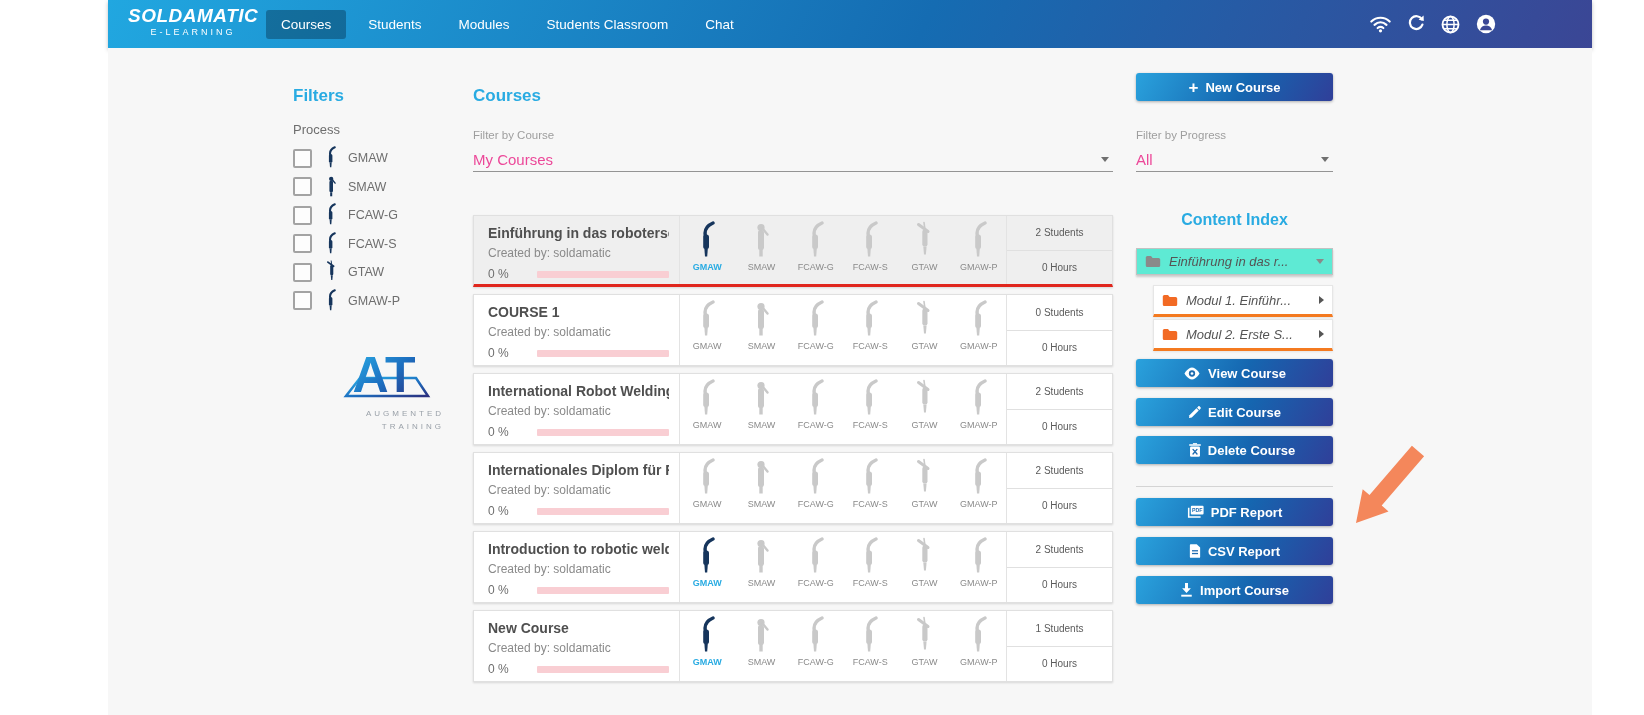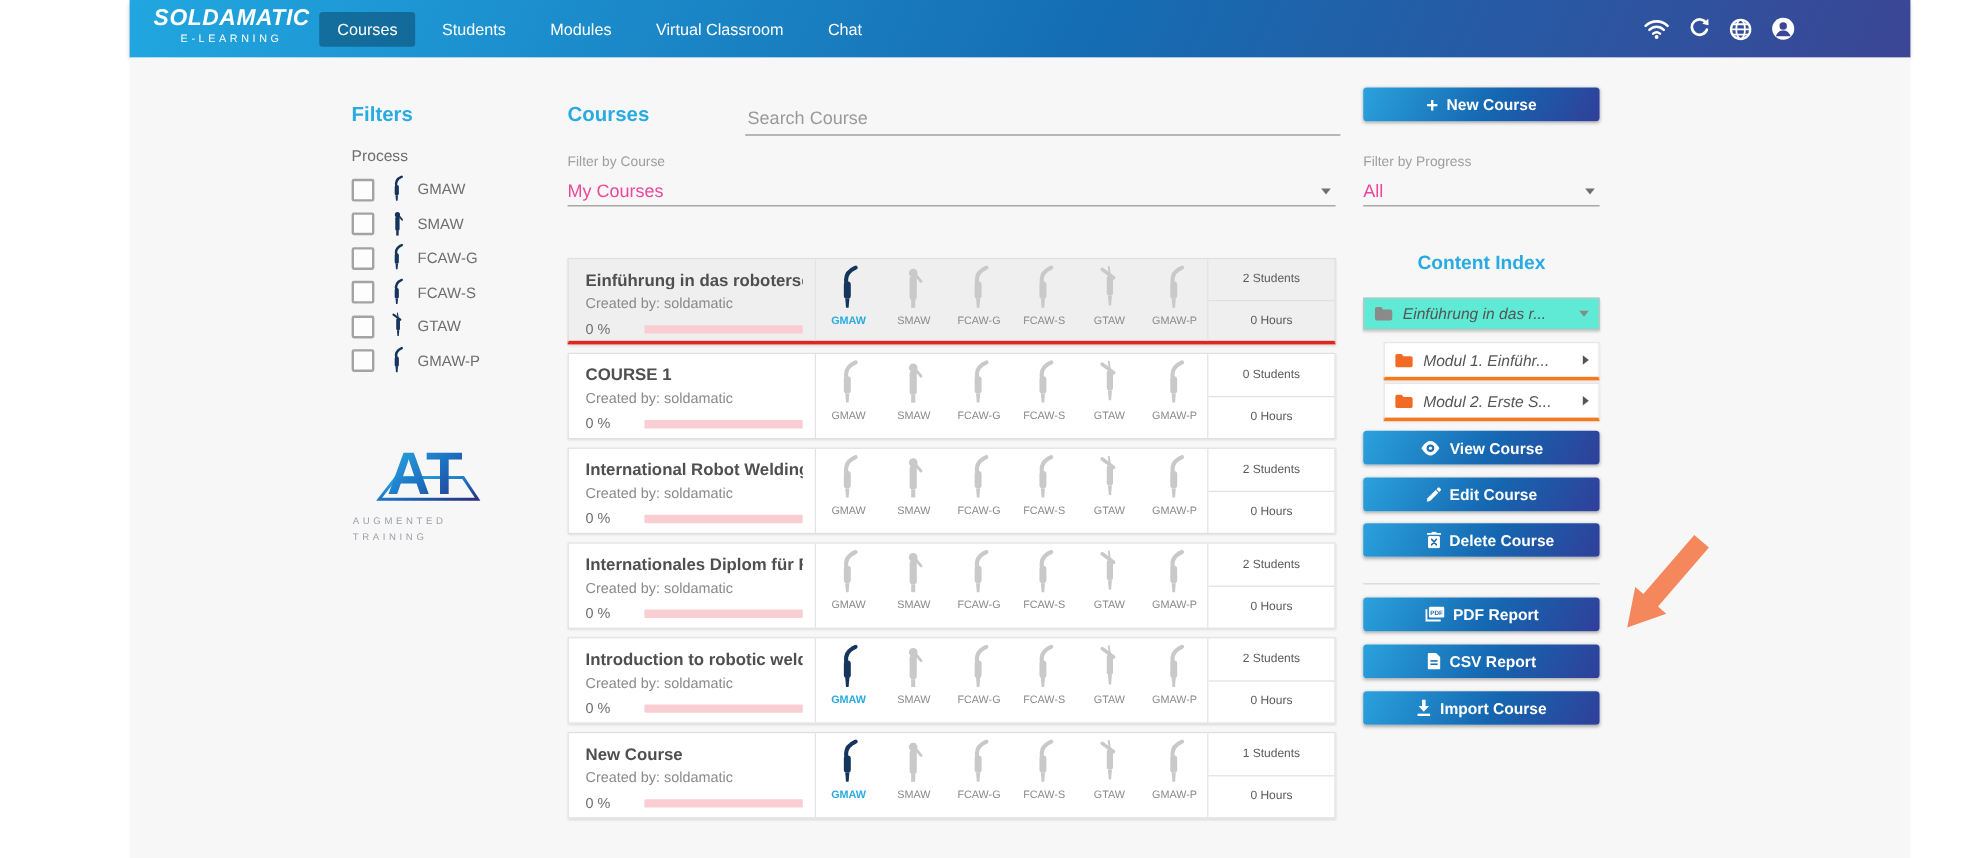--- a/index.html
+++ b/index.html
@@ -26,21 +26,21 @@
 
   
   .filters-title{position:absolute;left:185px;top:86px;font-size:17px;}
   .process-label{position:absolute;left:185px;top:122px;font-size:13px;color:#6e6e6e;}
   .filter-options{position:absolute;left:185px;top:144px;width:170px;}
   .filter-row{display:flex;align-items:center;height:28.5px;cursor:pointer;}
   .checkbox{width:15px;height:15px;border:2px solid #a3a3a3;border-radius:2px;background:#fdfdfd;flex:0 0 auto;}
   .ficon{width:20px;margin-left:9px;color:#16355c;display:flex;justify-content:center;}
   .ficon svg{height:24px;}
   .flabel{margin-left:7px;font-size:12.5px;color:#6e6e6e;}
-  .brand{position:absolute;left:186px;top:360px;width:150px;text-align:left;}
+  .brand{position:absolute;left:186px;top:340px;width:150px;text-align:right;}
   .brand-caption{font-size:8px;letter-spacing:3px;color:#9aa1a9;line-height:11px;margin-top:2px;}
 
   
   .courses-title{position:absolute;left:365px;top:86px;font-size:17px;}
   .search-input{position:absolute;left:513px;top:84px;width:492px;height:26px;border:none;outline:none;
                 background:transparent;border-bottom:1px solid #8c8c8c;font-size:15px;color:#444;
                 font-family:"Liberation Sans",sans-serif;}
   .search-input::placeholder{color:#9a9a9a;}
   .small-label{position:absolute;font-size:11.5px;color:#9e9e9e;}
   .select-box{position:absolute;height:24px;border-bottom:1px solid #949494;font-size:15px;color:#ec4899;
@@ -104,21 +104,21 @@
 
     <div class="nav">
       <div class="logo">
         <div class="logo-1">SOLDAMATIC</div>
         <div class="logo-2">E-LEARNING</div>
       </div>
       <div class="nav-tabs">
           <div class="nav-tab active">Courses</div>
           <div class="nav-tab">Students</div>
           <div class="nav-tab">Modules</div>
-          <div class="nav-tab">Virtual Classroom</div>
+          <div class="nav-tab">Students Classroom</div>
           <div class="nav-tab">Chat</div>
         </div>
       <div class="nav-icons">
         <span>
             <svg width="21" height="17" viewBox="0 0 22 17">
               <path d="M1.4 5.4 C6.8 0.2 15.2 0.2 20.6 5.4" stroke="#fff" stroke-width="2.2" fill="none" stroke-linecap="round"></path>
               <path d="M4.7 8.9 C8.5 5.4 13.5 5.4 17.3 8.9" stroke="#fff" stroke-width="2.2" fill="none" stroke-linecap="round"></path>
               <path d="M8 12.2 C9.8 10.7 12.2 10.7 14 12.2" stroke="#fff" stroke-width="2.2" fill="none" stroke-linecap="round"></path>
               <circle cx="11" cy="15.1" r="1.7" fill="#fff"></circle>
             </svg>
@@ -231,21 +231,20 @@
           </linearGradient>
         </defs>
         <path d="M36 38 L92 38 L104 56 L22 56 Z" fill="none" stroke="url(#atg)" stroke-width="2.5"></path>
         <text x="60" y="52" text-anchor="middle" font-family="Liberation Sans, sans-serif" font-size="50" font-weight="bold" fill="url(#atg)">AT</text>
       </svg>
       <div class="brand-caption">AUGMENTED</div>
       <div class="brand-caption">TRAINING</div>
     </div>
 
     <div class="courses-title h-cyan">Courses</div>
-    <input class="search-input" type="text" placeholder="Search Course" style="">
     <div class="small-label" style="left:365px;top:129px;">Filter by Course</div>
     <div class="select-box" style="left:365px;top:147px;width:640px;">
       <span>My Courses</span>
       <span class="caret"></span>
     </div>
 
     <div class="course-list">
         <div class="course-row selected">
     <div class="c-info">
       <div class="c-title">Einführung in das robotersch...</div>

